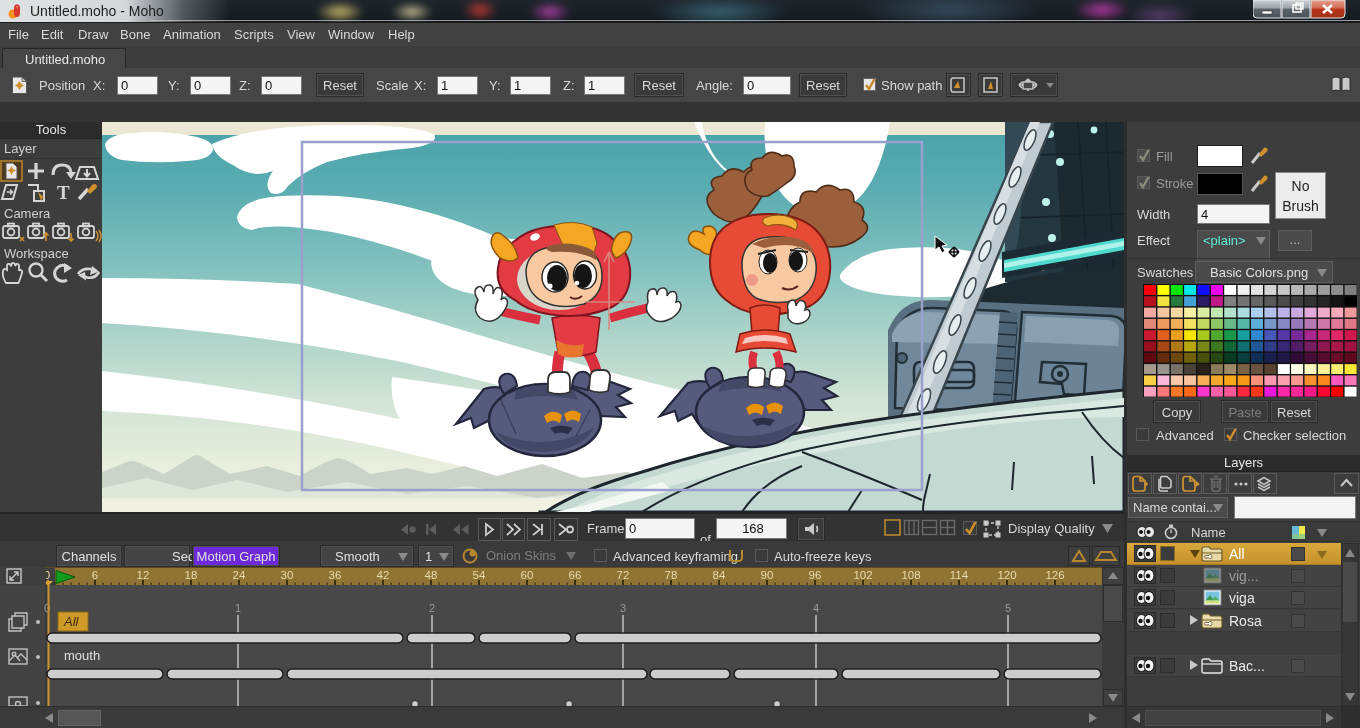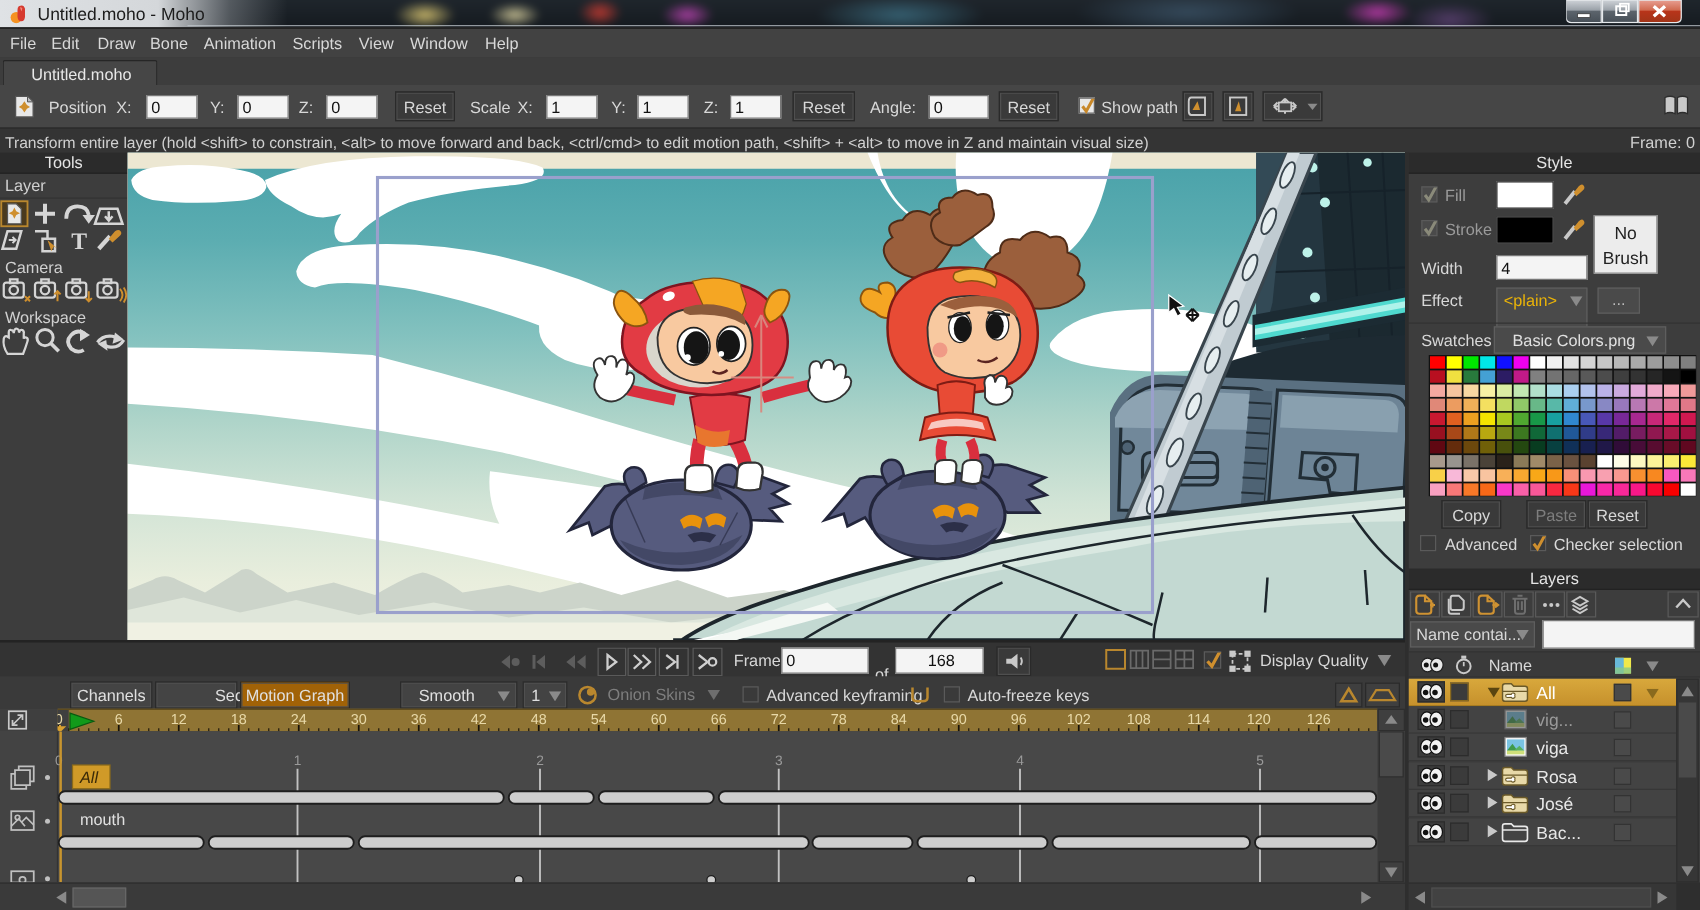--- a/index.html
+++ b/index.html
@@ -138,24 +138,20 @@
         </g>
         <rect x="12" y="8" width="10" height="7" fill="#464646" stroke="#c9c9c9" stroke-width="1.4"></rect>
         <path d="M35 9 L43 9 L39 14 Z" fill="#8a8a8a"></path>
       </svg>
     </div>
     <svg class="abs" style="left:1330px;top:7px;" width="22" height="20" viewBox="0 0 22 20">
       <path d="M2 3 Q6 1 10 3 L10 16 Q6 14 2 16 Z M12 3 Q16 1 20 3 L20 16 Q16 14 12 16 Z" fill="#c9c9c9" stroke="#2d2d2d" stroke-width="1"></path>
     </svg>
   </div>
 
-  <div class="abs" style="left:0;top:102px;width:1360px;height:20px;background:#343434;border-top:1px solid #2a2a2a;">
-    <span class="abs" style="left:4px;top:4px;font-size:12.5px;color:#d0d0d0;">Transform entire layer (hold &lt;shift&gt; to constrain, &lt;alt&gt; to move forward and back, &lt;ctrl/cmd&gt; to edit motion path, &lt;shift&gt; + &lt;alt&gt; to move in Z and maintain visual size)</span>
-    <span class="abs" style="right:4px;top:3px;font-size:13px;color:#d0d0d0;">Frame: 0</span>
-  </div>
 
   <div class="abs" id="tools" style="left:0;top:122px;width:102px;height:390px;background:#3d3d3d;">
     <div class="panelhead" style="left:0;top:0;width:102px;height:17px;line-height:16px;">Tools</div>
     <div class="abs" style="left:4px;top:19px;color:#d0d0d0;font-size:13px;">Layer</div>
     <div class="abs" style="left:0;top:36px;width:102px;height:1px;background:#333;"></div>
 
     <svg class="abs" style="left:0;top:38px;" width="102" height="44" viewBox="0 0 102 44">
       <rect x="1" y="1" width="21" height="20" fill="#4a3a1e" stroke="#b9872e" stroke-width="1.5"></rect>
       <g transform="translate(4,2)">
           <path d="M2 1 H9 L13 5 V17 H2 Z" fill="#e8e8e8" stroke="#555" stroke-width="1"></path>
@@ -453,21 +449,20 @@
       <path d="M0 0 L0 14 L4 11 L7 17 L10 15 L7 10 L12 9 Z" fill="#111" stroke="#fff" stroke-width="1"></path>
       <g stroke="#111" stroke-width="1.6" fill="none">
             <path d="M14 16 H24 M19 11 V21 M14 16 L16.5 13.5 M14 16 L16.5 18.5 M24 16 L21.5 13.5 M24 16 L21.5 18.5 M19 11 L16.5 13.5 M19 11 L21.5 13.5 M19 21 L16.5 18.5 M19 21 L21.5 18.5"></path>
           </g>
     </g>
   </svg>
   </div>
   <div class="abs" style="left:1124px;top:122px;width:3px;height:606px;background:#2e2e2e;"></div>
 
   <div class="abs" id="stylepanel" style="left:1127px;top:122px;width:233px;height:333px;background:#3d3d3d;">
-    <div class="panelhead" style="left:0;top:0;width:233px;height:17px;line-height:16px;">Style</div>
 
     <div class="abs" style="left:10px;top:27px;width:13px;height:13px;background:#4a4a4a;border:1px solid #5a5a5a;">
       <svg width="13" height="13" viewBox="0 0 13 13">
           <path d="M2 6 L5 10 L11 -1" stroke="#8a8a7a" stroke-width="2.4" fill="none"></path>
         </svg>
     </div>
     <div class="abs" style="left:29px;top:27px;color:#9a9a9a;font-size:13px;">Fill</div>
     <div class="abs" style="left:70px;top:23px;width:46px;height:22px;background:#fff;border:1px solid #222;"></div>
     <svg class="abs" style="left:122px;top:24px;" width="20" height="20" viewBox="0 0 20 20">
         <path d="M3 17 L11 7" stroke="#c9c9c9" stroke-width="3"></path>
@@ -484,21 +479,21 @@
     <svg class="abs" style="left:122px;top:52px;" width="20" height="20" viewBox="0 0 20 20">
         <path d="M3 17 L11 7" stroke="#c9c9c9" stroke-width="3"></path>
         <path d="M10 8 L14 3 Q16.5 0.5 18 2.5 Q19.5 4.5 17 6.5 L12 11 Z" fill="#cf8f2e"></path>
       </svg>
     <div class="abs" style="left:148px;top:50px;width:51px;height:47px;background:#ececec;border:1px solid #888;color:#222;font-size:14px;text-align:center;line-height:20px;padding-top:3px;">No<br>Brush</div>
 
     <div class="abs" style="left:10px;top:85px;color:#d8d8d8;font-size:13px;">Width</div>
     <input class="inp" style="left: 70px; top: 82px; width: 73px; height: 20px;" value="4" readonly="">
 
     <div class="abs" style="left:10px;top:111px;color:#d8d8d8;font-size:13px;">Effect</div>
-    <div class="abs" style="left:70px;top:108px;width:73px;height:36px;background:#4a4a4a;border:1px solid #5e5e5e;color:#eab308;font-size:13px;padding-left:13px;">
+    <div class="abs" style="left:70px;top:108px;width:73px;height:36px;background:#4a4a4a;border:1px solid #5e5e5e;color:#5eead4;font-size:13px;padding-left:13px;">
       <span class="abs" style="left:5px;top:2px;">&lt;plain&gt;</span>
       <svg class="abs" style="right:2px;top:6px;" width="11" height="9">
           <path d="M0 0 H10 L5 8 Z" fill="#8a8a8a"></path>
         </svg>
     </div>
     <div class="abs" style="left:151px;top:108px;width:34px;height:21px;background:#4a4a4a;border:1px solid #5e5e5e;color:#bbb;text-align:center;line-height:17px;">...</div>
     <div class="abs" style="left:0;top:136px;width:233px;height:1px;background:#333;"></div>
 
     <div class="abs" style="left:10px;top:143px;color:#d8d8d8;font-size:13px;">Swatches</div>
     <div class="abs" style="left:68px;top:139px;width:138px;height:22px;background:#4a4a4a;border:1px solid #5e5e5e;color:#e0e0e0;font-size:13px;">
@@ -824,39 +819,20 @@
             <path d="M0 0 V10 L8 5 Z" fill="#c9c9c9"></path>
           </svg>
           <svg class="abs" style="left:74px;top:2px;opacity:1;" width="22" height="18" viewBox="0 0 22 18">
             <path d="M1 4 Q1 2 3 2 L8 2 L10 4 L19 4 Q21 4 21 6 L21 14 Q21 16 19 16 L3 16 Q1 16 1 14 Z" fill="#e8d9a8" stroke="#6b5a28" stroke-width="1.2"></path>
             <path d="M1 8 L21 8" stroke="#6b5a28" stroke-width="1"></path>
             <path d="M5 13 Q3.5 13 3.5 11.5 Q3.5 10.5 5 10.5 L8 10.5 Q8.5 9 10 9.5 Q11.5 10 10.8 11.5 Q11.5 13 10 13.5 Q8.5 14 8 12.8 Z" fill="#fff" stroke="#6b5a28" stroke-width="0.9"></path>
           </svg>
           <span class="abs" style="left:102px;top:3px;color:#e8e8e8;font-size:14px;">Rosa</span>
           <div class="abs" style="left:164px;top:4px;width:14px;height:14px;background:#4a4a4a;border:1px solid #333;"></div>
         </div>
-        <div class="abs" style="left:0;top:89px;width:214px;height:22px;background:#434343;border-bottom:1px solid #373737;">
-          <div class="abs" style="left:7px;top:2px;width:22px;height:17px;background:#3b3b3b;border:1px solid #2c2c2c;"><svg width="20" height="15" viewBox="0 0 20 15">
-              <ellipse cx="6.5" cy="7.5" rx="5" ry="6" fill="#f2f2f2" stroke="#111"></ellipse>
-              <ellipse cx="14" cy="7.5" rx="5" ry="6" fill="#f2f2f2" stroke="#111"></ellipse>
-              <circle cx="5.5" cy="8" r="2.2" fill="#111"></circle>
-              <circle cx="13" cy="8" r="2.2" fill="#111"></circle>
-            </svg></div>
-          <div class="abs" style="left:33px;top:3px;width:15px;height:15px;background:#3b3b3b;border:1px solid #2c2c2c;"></div>
-          <svg class="abs" style="left:63px;top:5px;" width="9" height="11">
-            <path d="M0 0 V10 L8 5 Z" fill="#c9c9c9"></path>
-          </svg>
-          <svg class="abs" style="left:74px;top:2px;opacity:1;" width="22" height="18" viewBox="0 0 22 18">
-            <path d="M1 4 Q1 2 3 2 L8 2 L10 4 L19 4 Q21 4 21 6 L21 14 Q21 16 19 16 L3 16 Q1 16 1 14 Z" fill="#e8d9a8" stroke="#6b5a28" stroke-width="1.2"></path>
-            <path d="M1 8 L21 8" stroke="#6b5a28" stroke-width="1"></path>
-            <path d="M5 13 Q3.5 13 3.5 11.5 Q3.5 10.5 5 10.5 L8 10.5 Q8.5 9 10 9.5 Q11.5 10 10.8 11.5 Q11.5 13 10 13.5 Q8.5 14 8 12.8 Z" fill="#fff" stroke="#6b5a28" stroke-width="0.9"></path>
-          </svg>
-          <span class="abs" style="left:102px;top:3px;color:#e8e8e8;font-size:14px;">José</span>
-          <div class="abs" style="left:164px;top:4px;width:14px;height:14px;background:#4a4a4a;border:1px solid #333;"></div>
-        </div>
         <div class="abs" style="left:0;top:112px;width:214px;height:22px;background:#434343;border-bottom:1px solid #373737;">
           <div class="abs" style="left:7px;top:2px;width:22px;height:17px;background:#3b3b3b;border:1px solid #2c2c2c;"><svg width="20" height="15" viewBox="0 0 20 15">
               <ellipse cx="6.5" cy="7.5" rx="5" ry="6" fill="#f2f2f2" stroke="#111"></ellipse>
               <ellipse cx="14" cy="7.5" rx="5" ry="6" fill="#f2f2f2" stroke="#111"></ellipse>
               <circle cx="5.5" cy="8" r="2.2" fill="#111"></circle>
               <circle cx="13" cy="8" r="2.2" fill="#111"></circle>
             </svg></div>
           <div class="abs" style="left:33px;top:3px;width:15px;height:15px;background:#3b3b3b;border:1px solid #2c2c2c;"></div>
           <svg class="abs" style="left:63px;top:5px;" width="9" height="11">
             <path d="M0 0 V10 L8 5 Z" fill="#c9c9c9"></path>
@@ -956,21 +932,21 @@
     <span class="abs lbl" style="left:1008px;top:7px;">Display Quality</span>
     <svg class="abs" style="left:1102px;top:10px;" width="12" height="10">
         <path d="M0 0 H11 L5.5 9 Z" fill="#8a8a8a"></path>
       </svg>
   </div>
 
   <div class="abs" id="timeline" style="left:0;top:541px;width:1124px;height:187px;background:#3a3a3a;">
 
     <div class="abs" style="left:56px;top:4px;width:66px;height:22px;background:#444;border:1px solid #2a2a2a;box-shadow:inset 0 0 0 1px #505050;color:#e0e0e0;text-align:center;line-height:21px;font-size:13px;">Channels</div>
     <div class="abs" style="left:124px;top:4px;width:66px;height:22px;background:#444;border:1px solid #2a2a2a;box-shadow:inset 0 0 0 1px #505050;color:#e0e0e0;text-align:center;line-height:21px;font-size:13px;padding-left:47px;">Sequencer</div>
-    <div class="abs" style="left:192px;top:4px;width:88px;height:22px;background:#a16207;border:1px solid #2a2a2a;box-shadow:inset 0 0 0 1px #505050;color:#e0e0e0;text-align:center;line-height:21px;font-size:13px;">Motion Graph</div>
+    <div class="abs" style="left:192px;top:4px;width:88px;height:22px;background:#6d28d9;border:1px solid #2a2a2a;box-shadow:inset 0 0 0 1px #505050;color:#e0e0e0;text-align:center;line-height:21px;font-size:13px;">Motion Graph</div>
     <div class="abs" style="left:320px;top:4px;width:94px;height:22px;background:#434343;border:1px solid #2a2a2a;box-shadow:inset 0 0 0 1px #505050;color:#e0e0e0;font-size:13px;">
       <span class="abs" style="left:14px;top:3px;">Smooth</span>
       <svg class="abs" style="right:4px;top:7px;" width="11" height="9">
           <path d="M0 0 H10 L5 8 Z" fill="#8a8a8a"></path>
         </svg>
     </div>
     <div class="abs" style="left:418px;top:4px;width:36px;height:22px;background:#434343;border:1px solid #2a2a2a;box-shadow:inset 0 0 0 1px #505050;color:#e0e0e0;font-size:13px;">
       <span class="abs" style="left:6px;top:3px;">1</span>
       <svg class="abs" style="right:3px;top:7px;" width="11" height="9">
           <path d="M0 0 H10 L5 8 Z" fill="#8a8a8a"></path>

